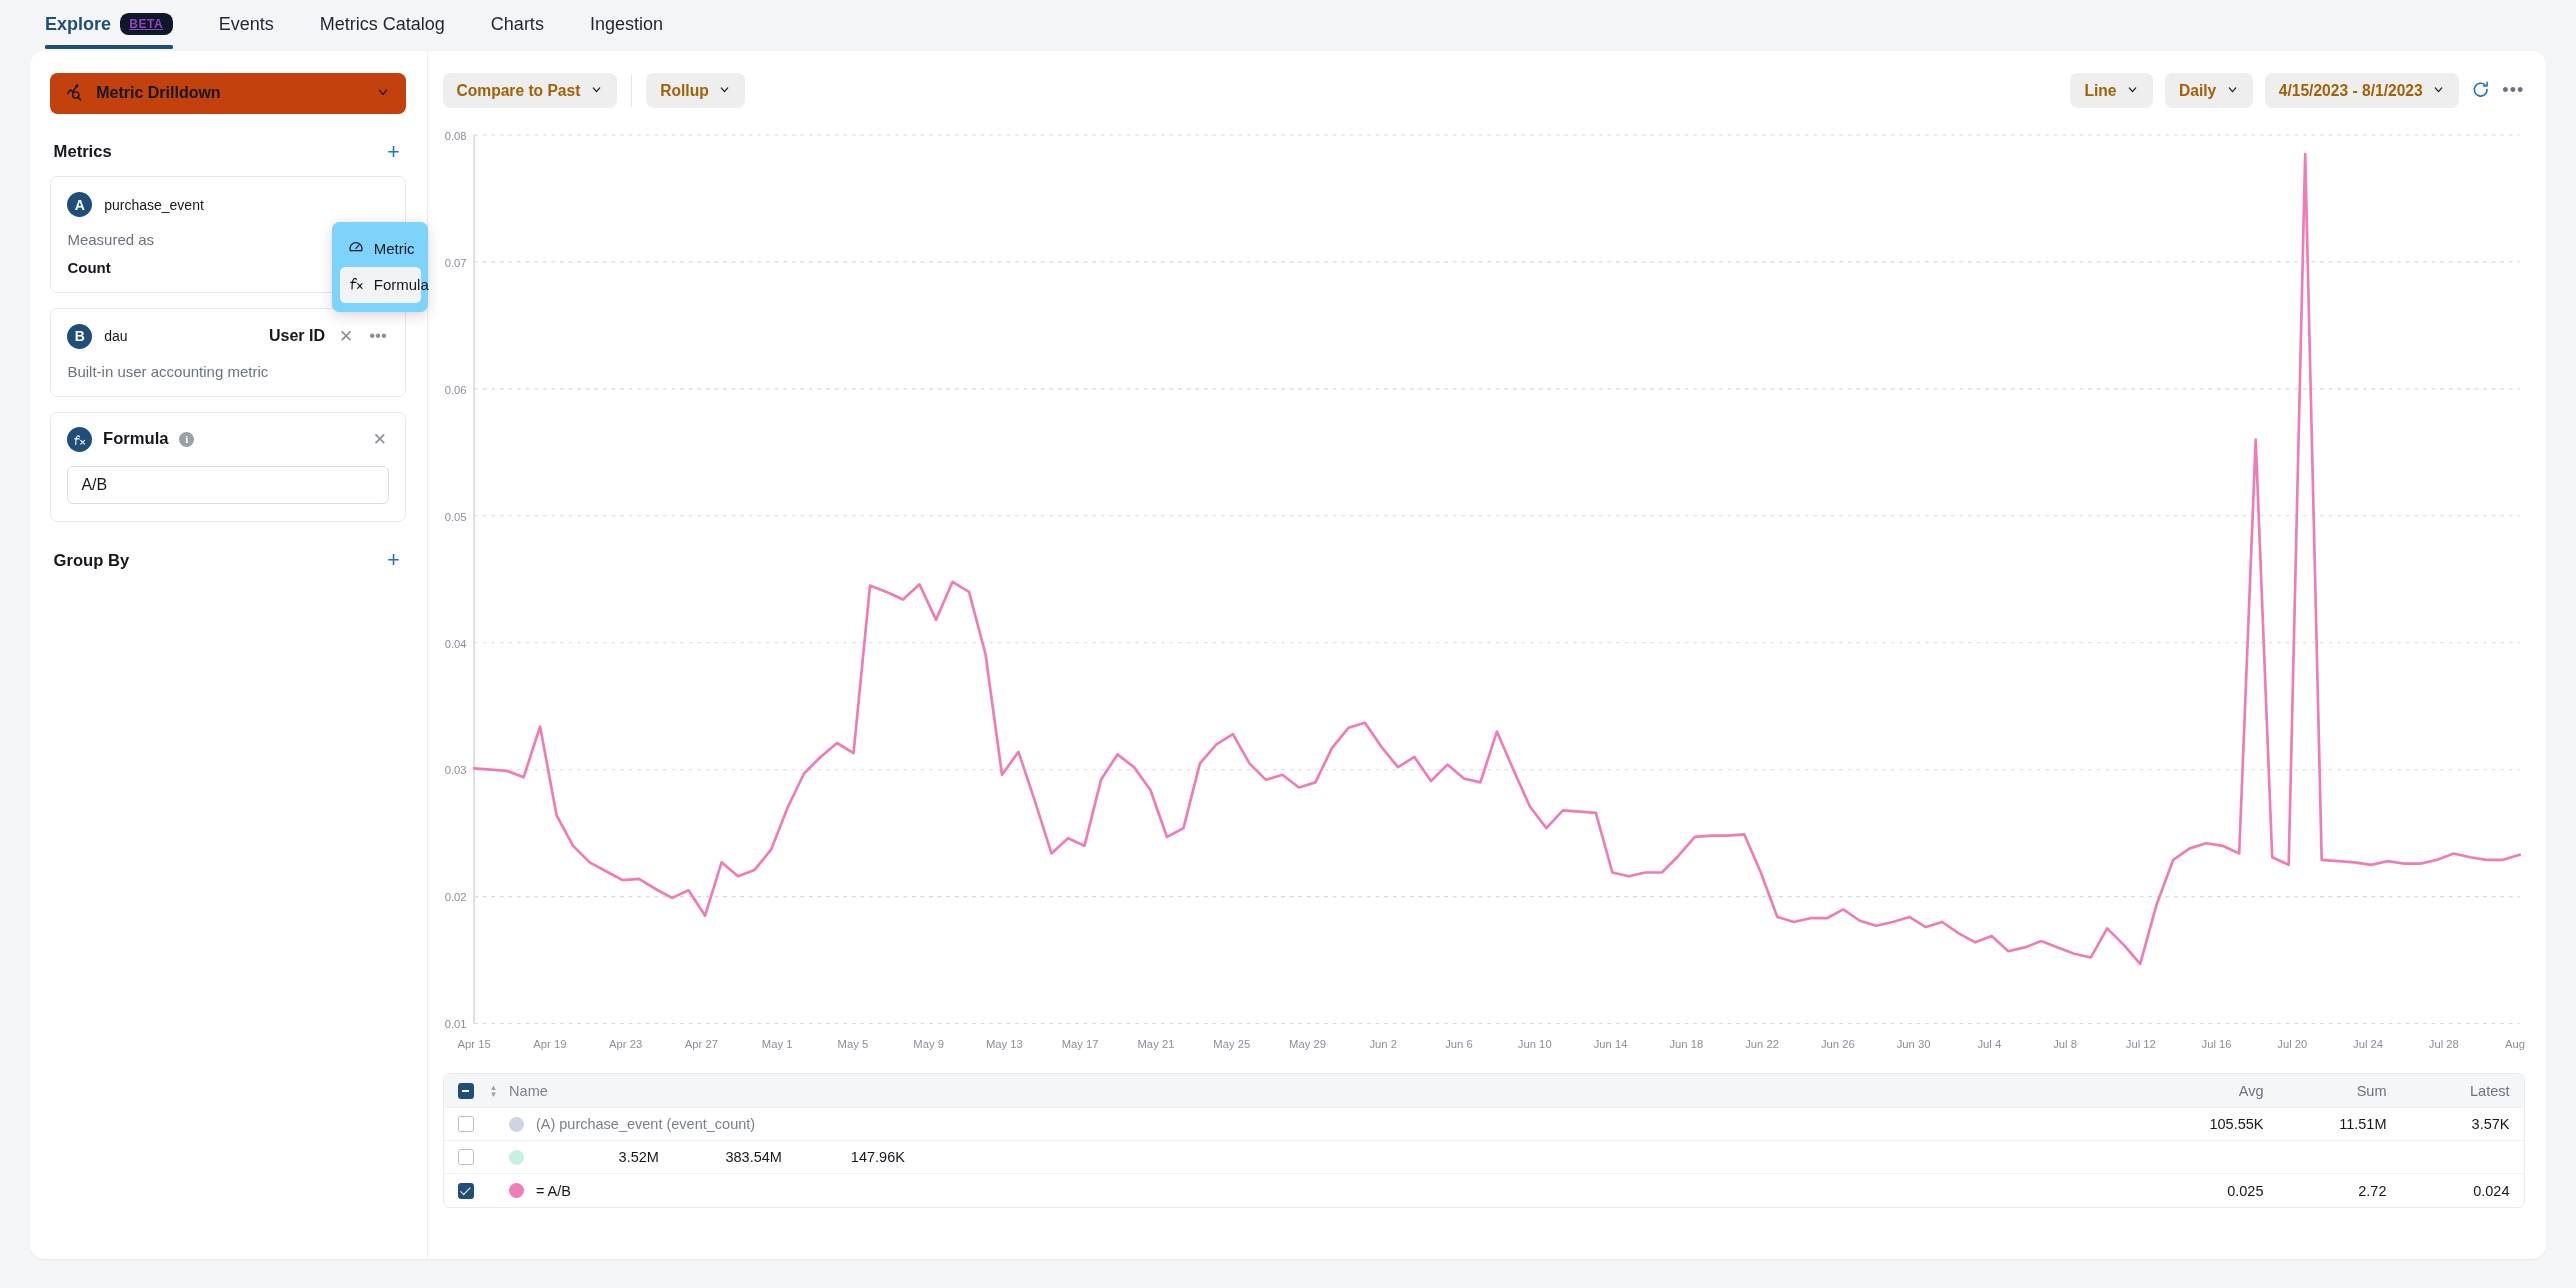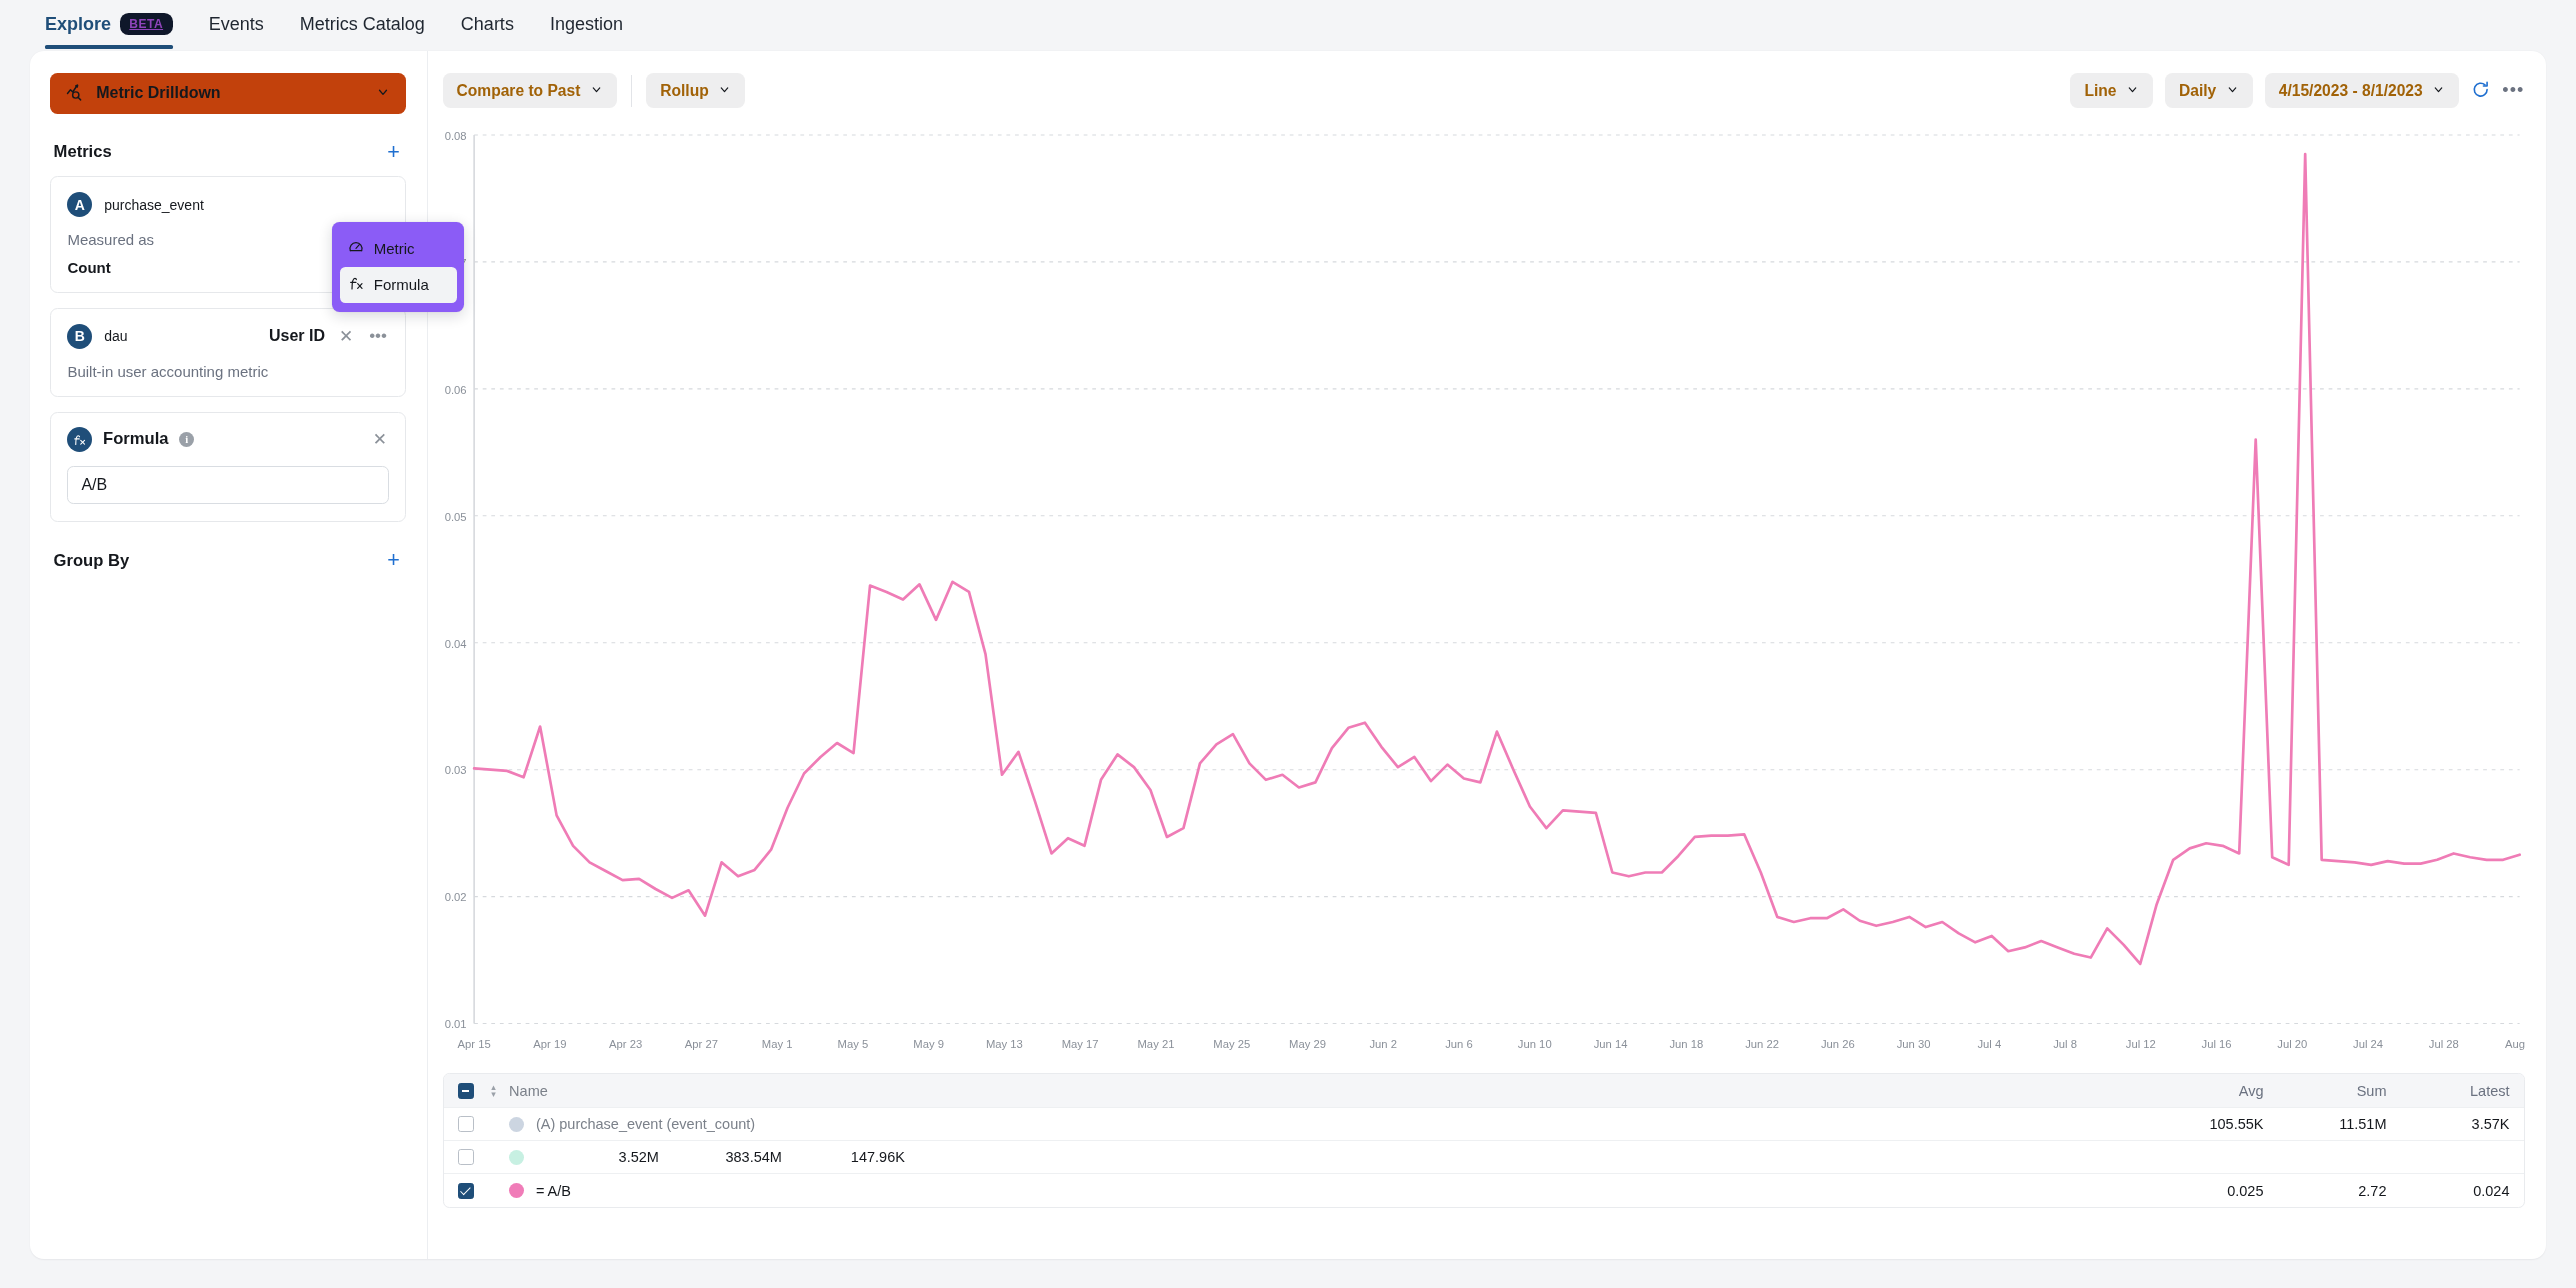--- a/index.html
+++ b/index.html
@@ -9,21 +9,21 @@
     font-family: "Liberation Sans", sans-serif;
     -webkit-font-smoothing: antialiased;
   }
 
   
   .topnav {
     height: 49px;
     display: flex;
     align-items: flex-end;
     padding-left: 30px;
-    gap: 0px;
+    gap: 10px;
     background: #f4f5f7;
   }
   .nav-item {
     position: relative;
     font-size: 18px;
     color: #1f2630;
     padding: 0 18px 14px 18px;
     display: flex;
     align-items: center;
     gap: 8.6px;
@@ -138,22 +138,22 @@
     margin-top: 14px;
     border: 0.5px solid #d9dde2; border-radius: 6.4px;
     height: 38px; display: flex; align-items: center;
     padding: 0 13px; font-size: 16px; color: #15181d;
     background:#fff;
   }
   
   .popup {
     position: absolute;
     left: 302px; top: 171px;
-    width: 132px;
-    background: #8b5cf6;
+    width: 96px;
+    background: #7dd3fc;
     border-radius: 7.5px;
     box-shadow: 0 3.2px 14px rgba(16,24,40,.16), 0 0 0 0.5px rgba(16,24,40,.04);
     padding: 8.6px 7.5px;
     z-index: 40;
   }
   .popup-item {
     display: flex; align-items: center; gap: 9.7px;
     padding: 8.6px 8.6px; border-radius: 5.4px;
     font-size: 15px; color: #15181d; cursor: pointer;
   }

